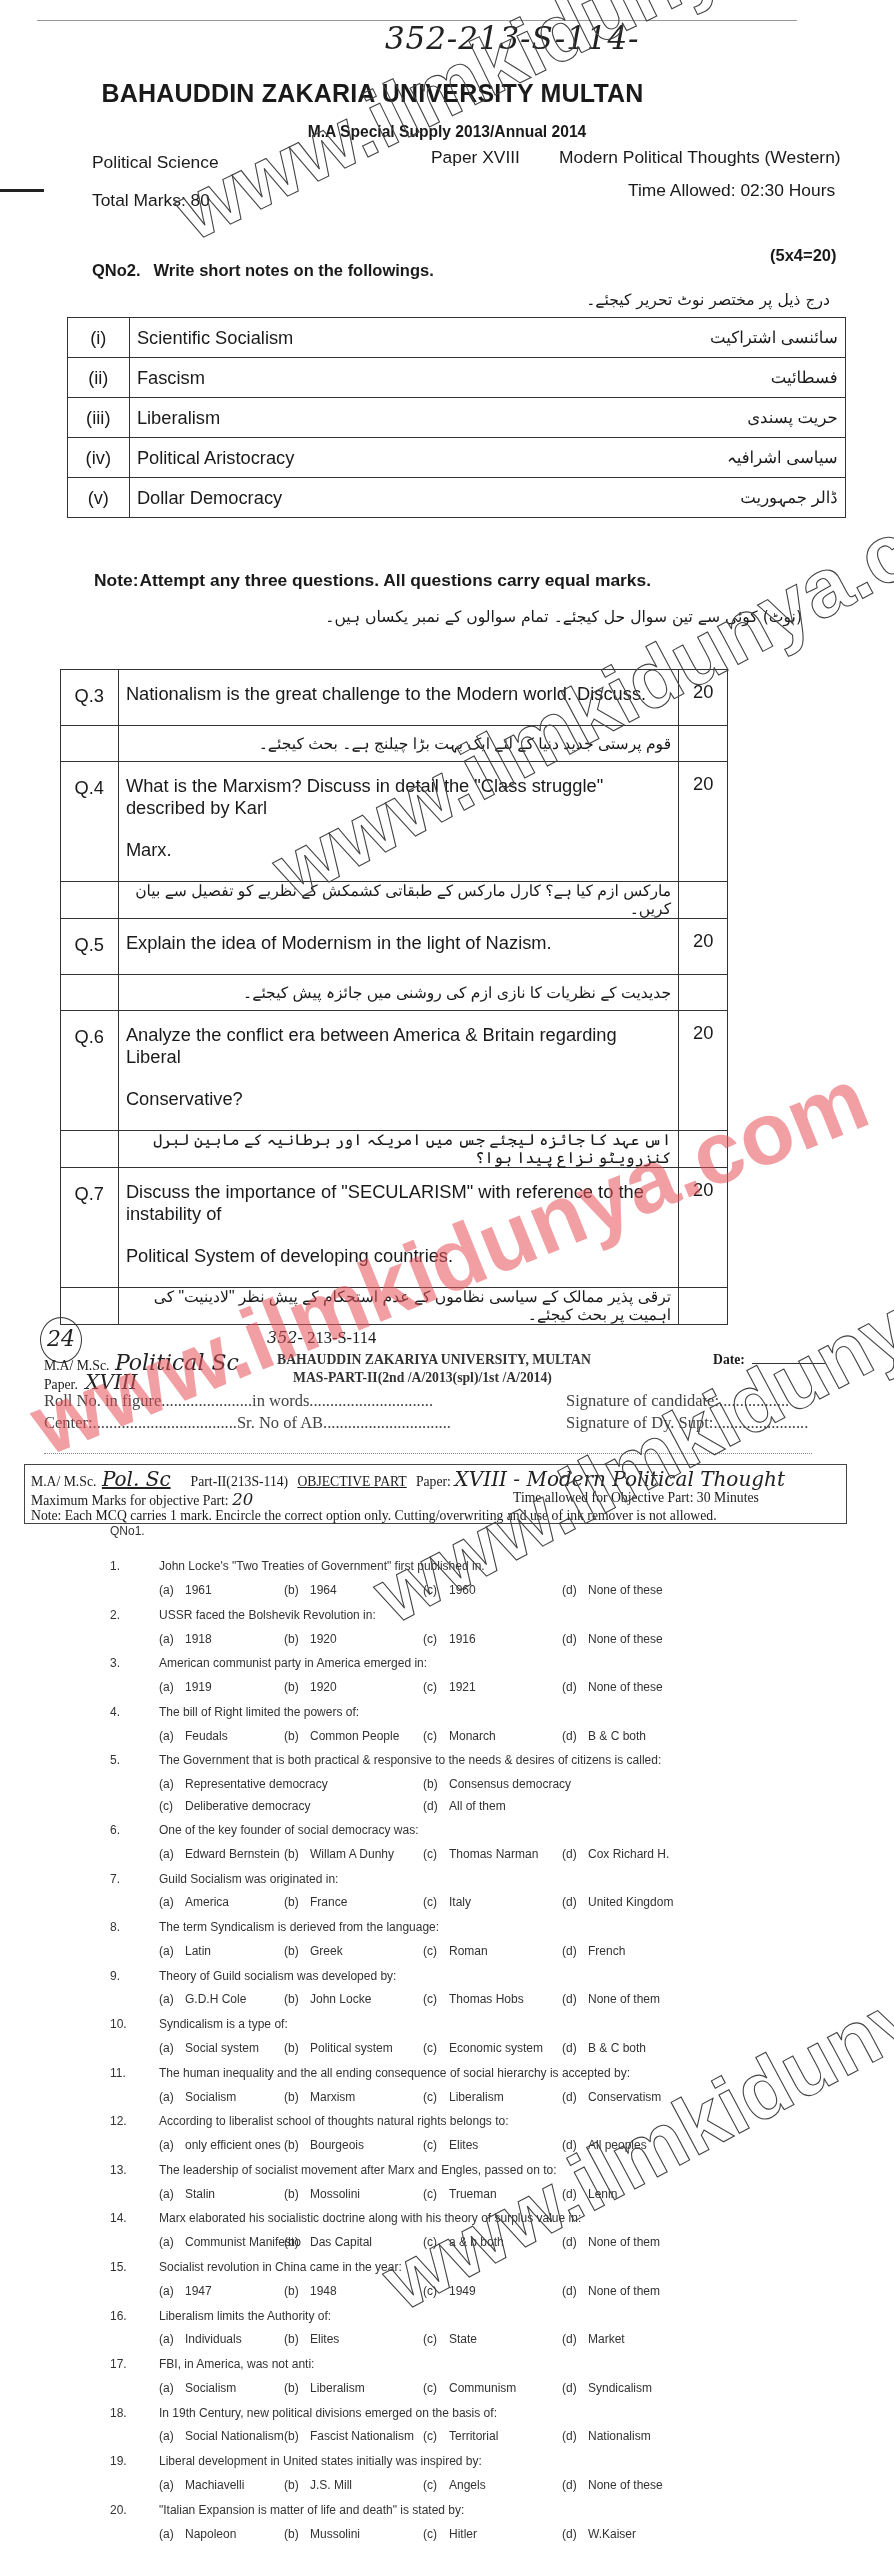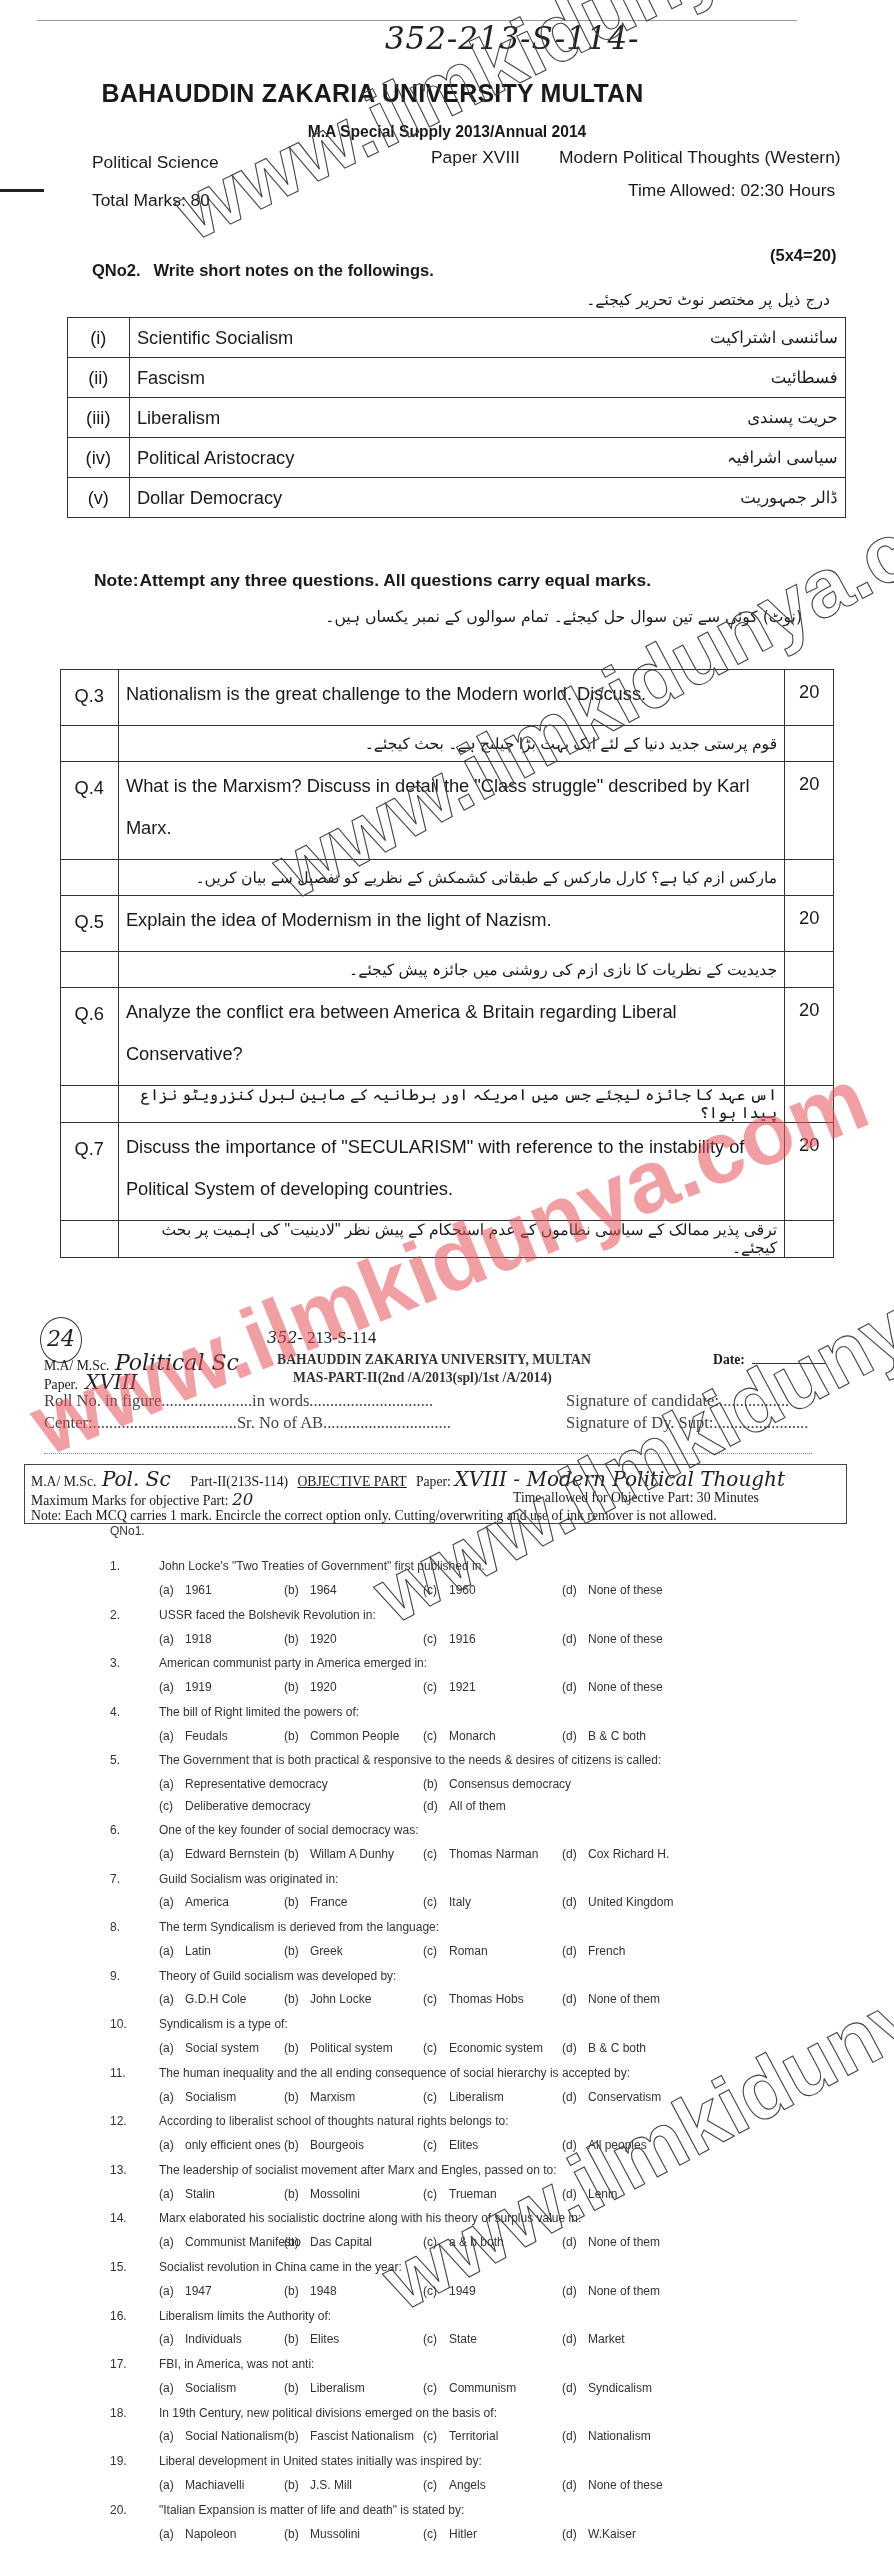--- a/index.html
+++ b/index.html
@@ -26,21 +26,21 @@
   table.notes { position: absolute; left: 67px; top: 317px; width: 779px; border-collapse: collapse; font-size: 18.3px; }
   table.notes td { height: 39px; border-top: 1.8px solid #333; border-bottom: 1.8px solid #333; padding: 0 7.3px; }
   table.notes td.num { width: 46px; border-left: 1.8px solid #333; border-right: 1.8px solid #333; text-align: center; }
   table.notes td.en { width: 440px; }
   table.notes td.ur { text-align: right; direction: rtl; border-right: 1.8px solid #333; font-size: 16.5px; }
 
   .note { left: 94px; top: 570px; font-size: 17.4px; font-weight: bold; }
   .note span.t { margin-left: 1px; }
   .noteurdu { right: 92px; top: 608px; font-size: 15.6px; }
 
-  table.qs { position: absolute; left: 60px; top: 669px; width: 774px; border-collapse: collapse; font-size: 18.3px; }
+  table.qs { position: absolute; left: 60px; top: 669px; width: 668px; border-collapse: collapse; font-size: 18.3px; }
   table.qs td { border: 1.8px solid #333; padding: 0 7.3px; vertical-align: top; }
   table.qs td.qn { width: 42px; text-align: center; padding-top: 14.7px; }
   table.qs td.qt { padding-top: 13px; line-height: 43px; margin-left: 16px; }
   table.qs td.qt .ln { display: block; line-height: 22px; padding-bottom: 20px; }
   table.qs td.qm { width: 33px; text-align: center; padding-top: 11px; }
   table.qs td.qu { direction: rtl; text-align: right; font-size: 15.6px; height: 35px; vertical-align: middle; }
 
   .circle24 { left: 40px; top: 1317px; width: 40px; height: 44px; border: 1.8px solid #333; border-radius: 50%; text-align: center; line-height: 42px; font-size: 22px; }
   .serif { font-family: "Liberation Serif", serif; }
   .ma-line { left: 44px; top: 1350px; font-size: 13.7px; }
@@ -54,21 +54,21 @@
   .paper2 .hw { font-size: 20px; margin-left: 7.3px; }
   .mas { left: 293px; top: 1370px; font-size: 13.7px; font-weight: bold; color: #333; }
   .roll { left: 44px; top: 1391px; font-size: 16.5px; color: #444; }
   .center { left: 44px; top: 1413px; font-size: 16.5px; color: #444; }
   .sigc { left: 566px; top: 1391px; font-size: 16.5px; color: #444; }
   .sigd { left: 566px; top: 1413px; font-size: 16.5px; color: #444; }
   .dots { left: 44px; top: 1447px; width: 768px; height: 5.5px; border-bottom: 1.8px dotted #888; }
 
   .objbox { left: 24px; top: 1409px; width: 821px; height: 58px; border: 1.8px solid #444; top: 1409px; }
   .obj1 { left: 31px; top: 1414px; font-size: 13.7px; }
-  .obj1 .hw { font-size: 20px; margin: 0 20px 0 5.5px; }
+  .obj1 .hw { font-size: 20px; margin: 0 20px 0 5.5px; text-decoration: underline; }
   .obj1 u { margin: 0 9.2px; }
   .obj1 .hw2 { font-size: 20px; margin-left: 3.7px; }
   .obj2 { left: 31px; top: 1432px; font-size: 13.7px; }
   .obj2 .hw { font-size: 16.5px; margin-left: 3.7px; }
   .obj2r { left: 513px; top: 1435px; font-size: 13.7px; }
   .obj3 { left: 31px; top: 1449px; font-size: 13.7px; }
 
   .mcq { font-family: "Liberation Sans", sans-serif; font-size: 12px; color: #333; }
   .q1label { left: 110px; top: 1488px; }
   .mq { position: absolute; left: 0; width: 894px; }

